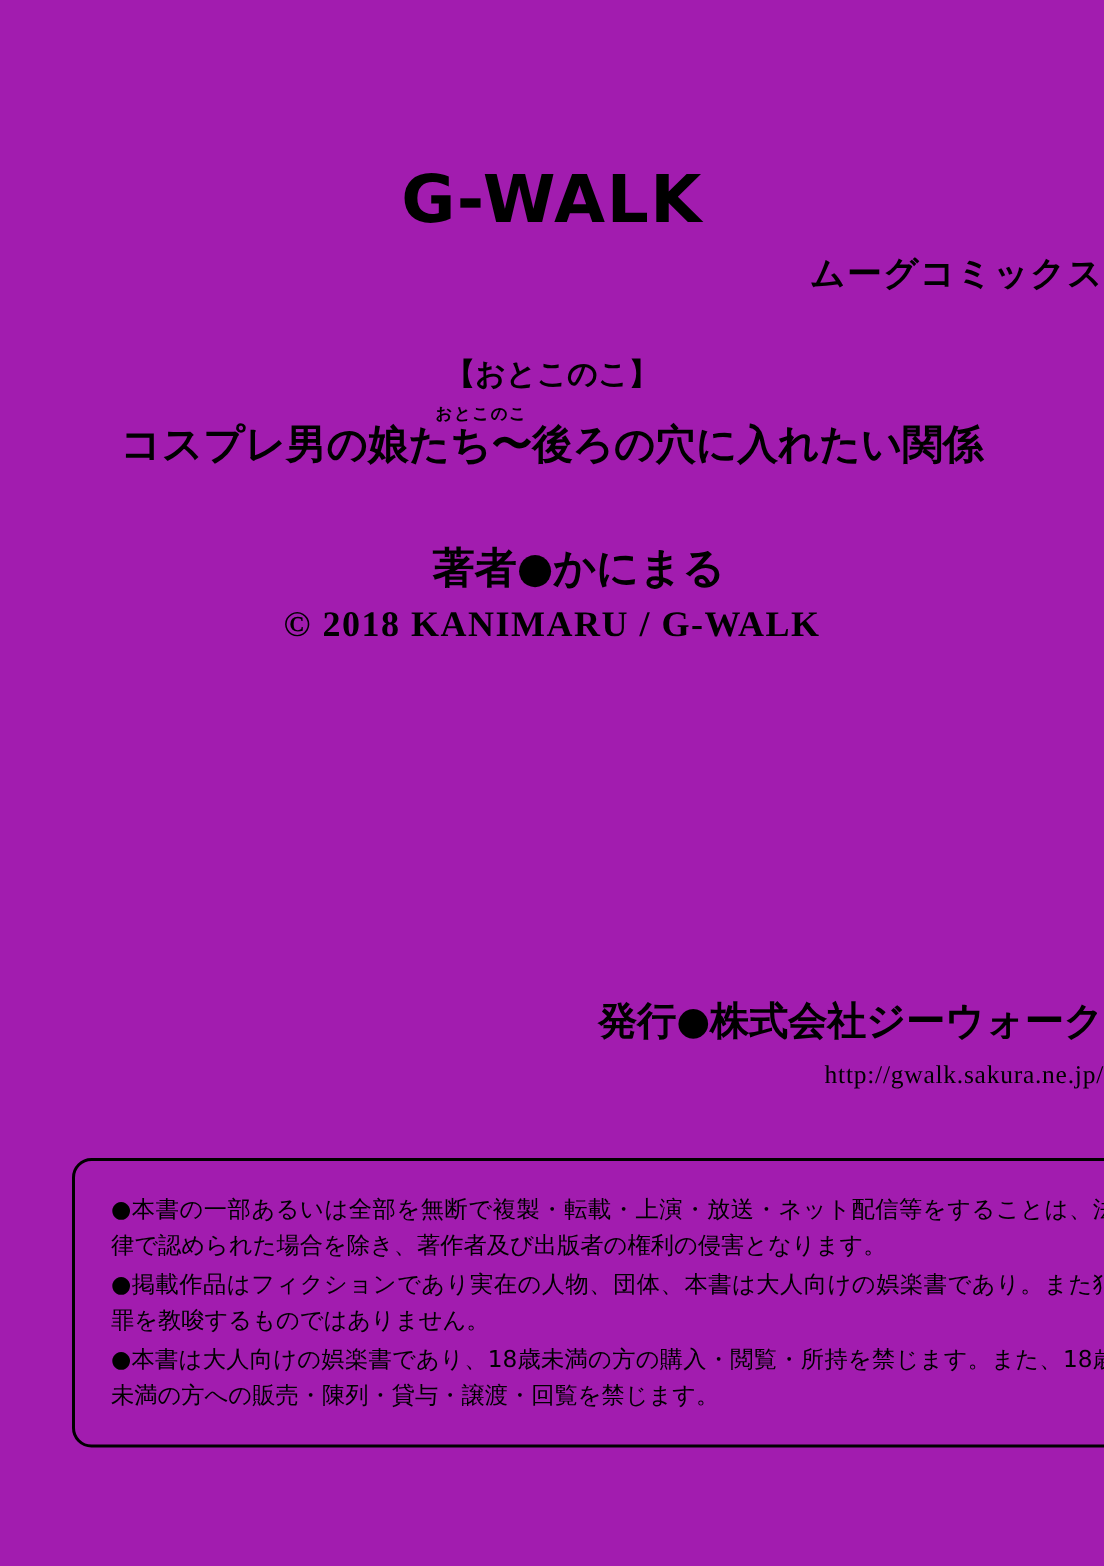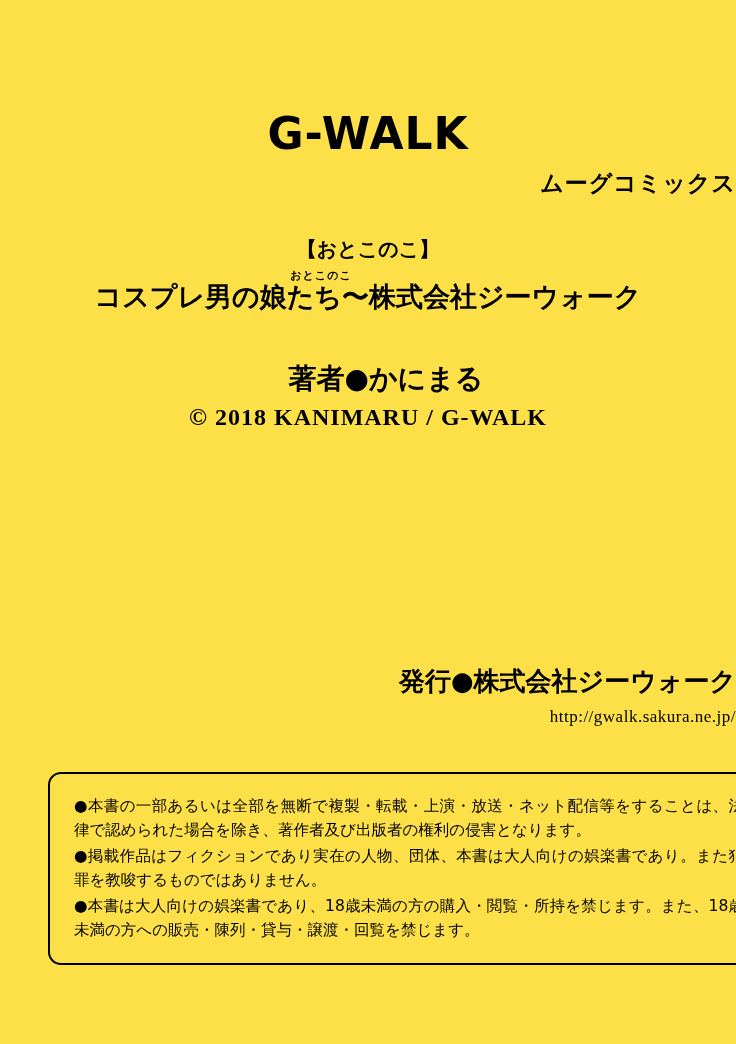--- a/index.html
+++ b/index.html
@@ -12,21 +12,21 @@
     height: 1044px;
     font-family: "Liberation Sans", sans-serif;
     color: #000000;
     position: relative;
     overflow: hidden;
   }
   .page {
     width: 736px;
     height: 1044px;
     position: relative;
-    background: #fde047;
+    background: #a21caf;
   }
 
   
   .top-block {
     position: absolute;
     top: 0;
     left: 0;
     width: 736px;
     text-align: center;
   }
@@ -165,21 +165,21 @@
   <div class="top-block">
 
     <div class="publisher-logo">G-WALK</div>
 
     <div class="publisher-sub">ムーグコミックス</div>
 
     <div class="adult-tag">【おとこのこ】</div>
 
     <div class="title-wrap">
       <div class="ruby-furigana">おとこのこ</div>
-      <div class="main-title">コスプレ男の娘たち〜株式会社ジーウォーク</div>
+      <div class="main-title">コスプレ男の娘たち〜後ろの穴に入れたい関係</div>
     </div>
 
 
     <div class="author-line">著者●かにまる</div>
 
     <div class="copyright-line">© 2018 KANIMARU / G-WALK</div>
   </div>
 
   <div class="imprint-block">
     <div class="imprint-line">発行●株式会社ジーウォーク</div>

